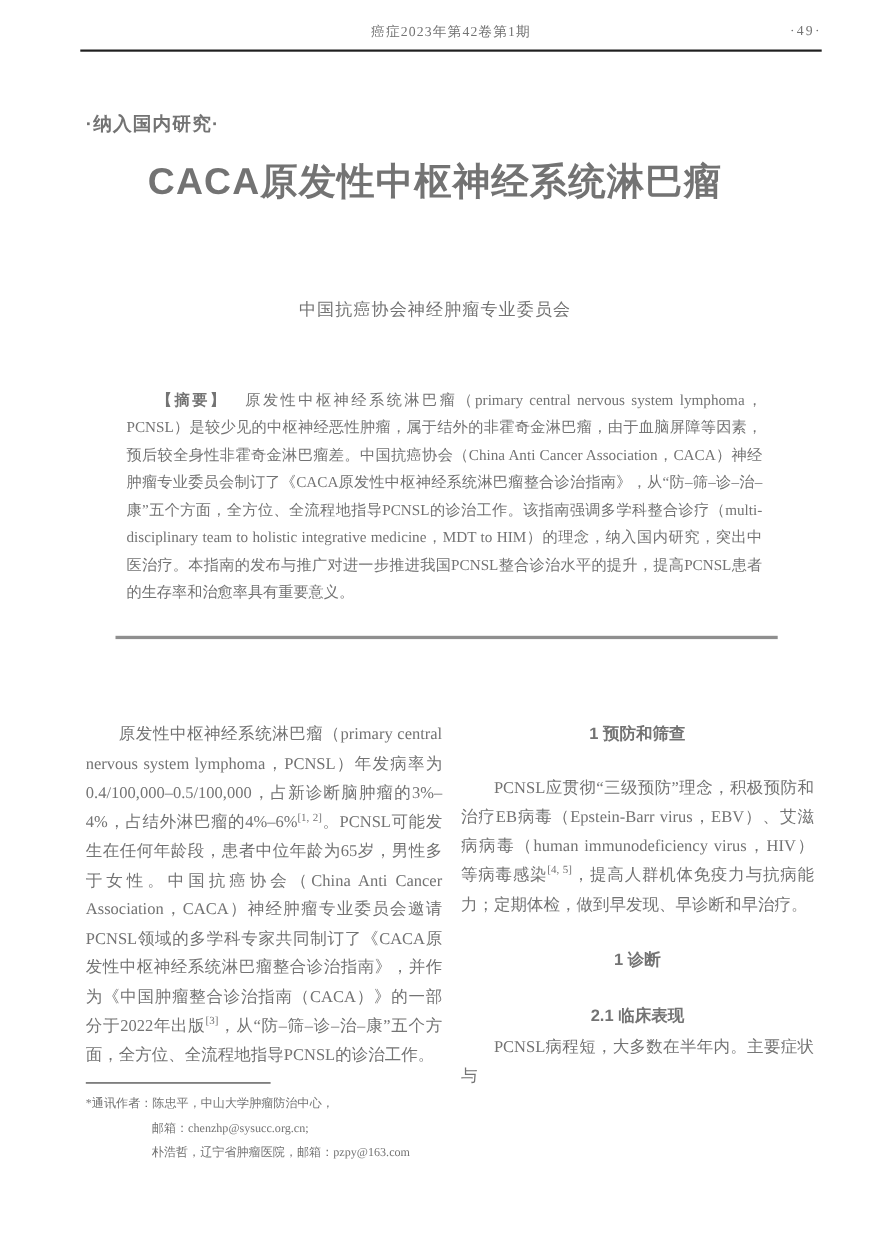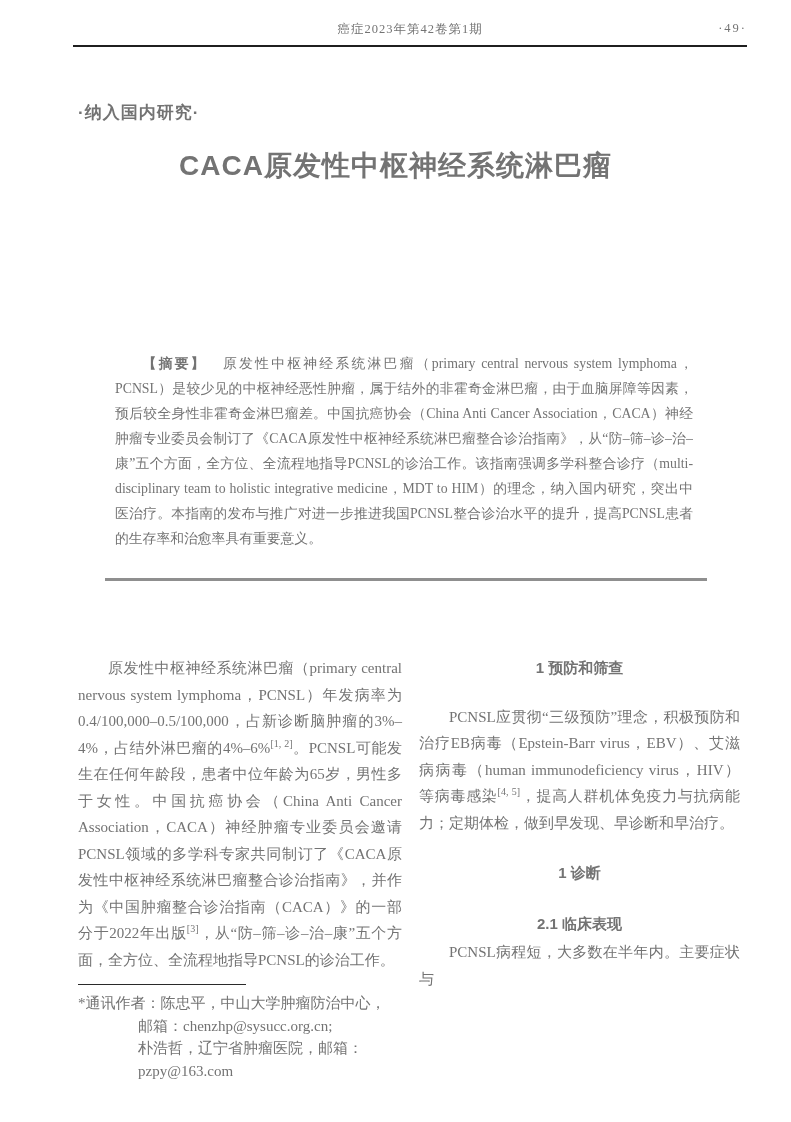--- a/index.html
+++ b/index.html
@@ -38,21 +38,21 @@
     font-weight: bold;
     font-size: 17px;
     letter-spacing: 1px;
   }
   .article-title {
     position: absolute;
     top: 140px; left: 0; width: 791px;
     text-align: center;
     font-family: "Liberation Sans", "DejaVu Sans", sans-serif;
     font-weight: bold;
-    font-size: 28px;
+    font-size: 34px;
     line-height: 51px;
     letter-spacing: 1px;
   }
   .byline {
     position: absolute;
     top: 271px; left: 0; width: 791px;
     text-align: center;
     font-size: 15.5px;
     letter-spacing: 1px;
   }
@@ -95,21 +95,21 @@
     text-indent: 0 !important;
     text-align: center;
   }
   .h-s1  { margin: 0 0 22px 0 !important; }
   .h-s2  { margin: 24px 0 24px 0 !important; }
   .h-s21 { margin: 0 0 2px 0 !important; }
   
   .footnote {
     position: absolute;
     top: 984px; left: 78px; width: 340px;
-    font-size: 15px;
+    font-size: 11px;
     line-height: 22.5px;
   }
   .footnote-rule {
     width: 168px; height: 0;
     border-top: 1.5px solid #2a2a2a;
     margin-bottom: 7px;
   }
   .footnote .fn-cont { padding-left: 60px; }
 </style>
 </head>
@@ -122,20 +122,21 @@
     <span class="pageno">·49·</span>
   </div>
   <div class="runhead-rule"></div>
 
   <div class="section-label">·纳入国内研究·</div>
 
   <div class="article-title">
     <div>CACA原发性中枢神经系统淋巴瘤</div>
   </div>
 
+  <div class="byline">中国抗癌协会神经肿瘤专业委员会</div>
 
   <div class="abstract">
     <span class="abs-label">【摘要】</span><span>　原发性中枢神经系统淋巴瘤（primary central nervous system lymphoma，PCNSL）是较少见的中枢神经恶性肿瘤，属于结外的非霍奇金淋巴瘤，由于血脑屏障等因素，预后较全身性非霍奇金淋巴瘤差。中国抗癌协会（China Anti Cancer Association，CACA）神经肿瘤专业委员会制订了《CACA原发性中枢神经系统淋巴瘤整合诊治指南》，从“防–筛–诊–治–康”五个方面，全方位、全流程地指导PCNSL的诊治工作。该指南强调多学科整合诊疗（multi-disciplinary team to holistic integrative medicine，MDT to HIM）的理念，纳入国内研究，突出中医治疗。本指南的发布与推广对进一步推进我国PCNSL整合诊治水平的提升，提高PCNSL患者的生存率和治愈率具有重要意义。</span>
   </div>
 
   <div class="divider"></div>
 
   <div class="col col-left">
     <p><span>原发性中枢神经系统淋巴瘤（primary central nervous system lymphoma，PCNSL）年发病率为0.4/100,000–0.5/100,000，占新诊断脑肿瘤的3%–4%，占结外淋巴瘤的4%–6%</span><sup class="ref">[1, 2]</sup><span>。PCNSL可能发生在任何年龄段，患者中位年龄为65岁，男性多于女性。中国抗癌协会（China Anti Cancer Association，CACA）神经肿瘤专业委员会邀请PCNSL领域的多学科专家共同制订了《CACA原发性中枢神经系统淋巴瘤整合诊治指南》，并作为《中国肿瘤整合诊治指南（CACA）》的一部分于2022年出版</span><sup class="ref">[3]</sup><span>，从“防–筛–诊–治–康”五个方面，全方位、全流程地指导PCNSL的诊治工作。</span></p>
   </div>

